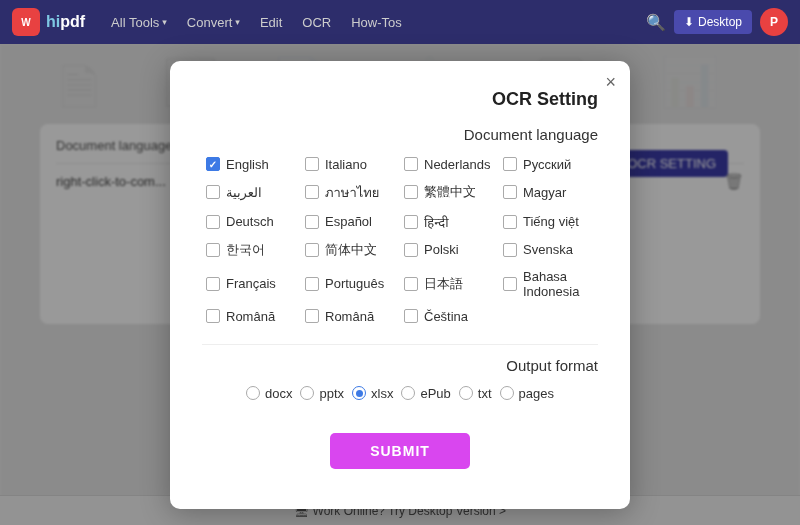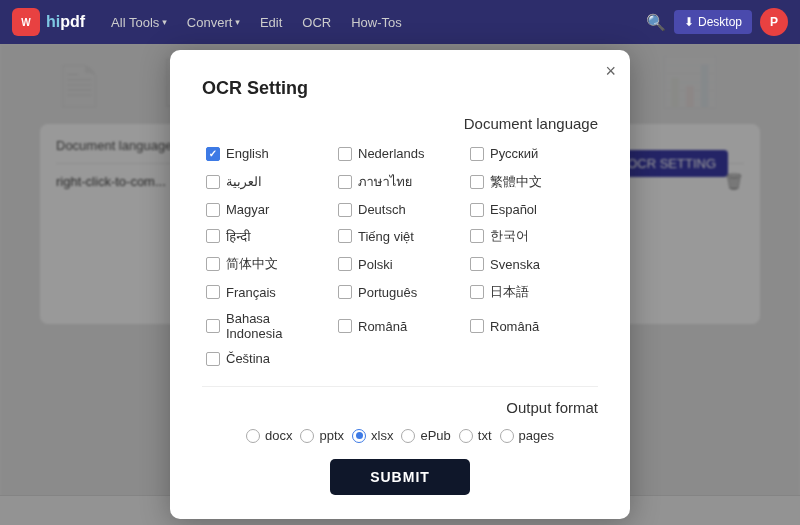--- a/index.html
+++ b/index.html
@@ -169,38 +169,38 @@
       position: absolute;
       top: 12px; right: 14px;
       background: none;
       border: none;
       font-size: 18px;
       cursor: pointer;
       color: #666;
       line-height: 1;
     }
     .modal-title {
-      text-align: left;
+      text-align: right;
       font-size: 18px;
       font-weight: bold;
       color: #222;
       margin-bottom: 16px;
     }
     .modal-section-label {
       text-align: right;
       font-weight: 400;
       font-size: 15px;
       color: #333;
       margin-bottom: 12px;
     }
 
     
     .lang-grid {
       display: grid;
-      grid-template-columns: 1fr 1fr 1fr;
+      grid-template-columns: 1fr 1fr 1fr 1fr;
       gap: 6px 0;
       margin-bottom: 18px;
     }
     .lang-item {
       display: flex;
       align-items: center;
       gap: 6px;
       font-size: 13px;
       color: #333;
       padding: 2px 4px;
@@ -251,22 +251,22 @@
     .radio-circle.selected::after {
       content: '';
       width: 7px; height: 7px;
       border-radius: 50%;
       background: #3d7ae5;
     }
 
     
     .submit-btn {
       display: block;
-      margin: 0 auto;
-      background: #0f172a;
+      margin: 16px auto;
+      background: #d946ef;
       color: white;
       border: none;
       border-radius: 5px;
       padding: 10px 40px;
       font-size: 14px;
       font-weight: bold;
       letter-spacing: 1px;
       cursor: pointer;
     }
 
@@ -354,20 +354,24 @@
     <div class="modal-section-label">Document language</div>
 
     
     <div class="lang-grid" id="lang-grid">
     <div class="lang-item">
           <div class="lang-checkbox checked"></div>
           <span>English</span>
         </div>
         <div class="lang-item">
           <div class="lang-checkbox"></div>
+          <span>Italiano</span>
+        </div>
+        <div class="lang-item">
+          <div class="lang-checkbox"></div>
           <span>Nederlands</span>
         </div>
         <div class="lang-item">
           <div class="lang-checkbox"></div>
           <span>Русский</span>
         </div>
         <div class="lang-item">
           <div class="lang-checkbox"></div>
           <span>العربية</span>
         </div>

